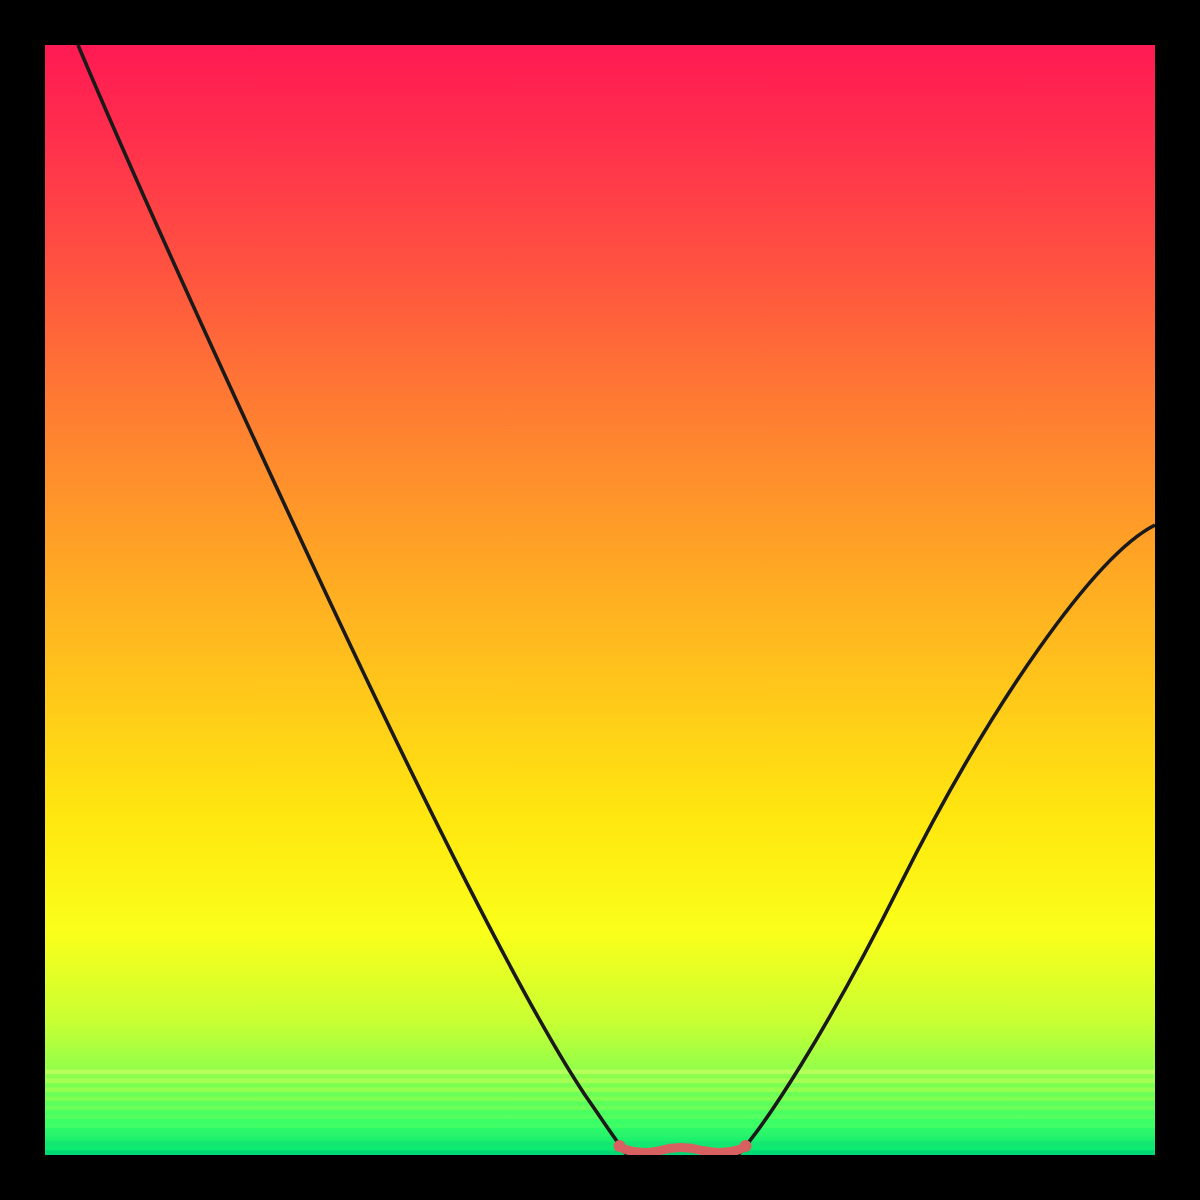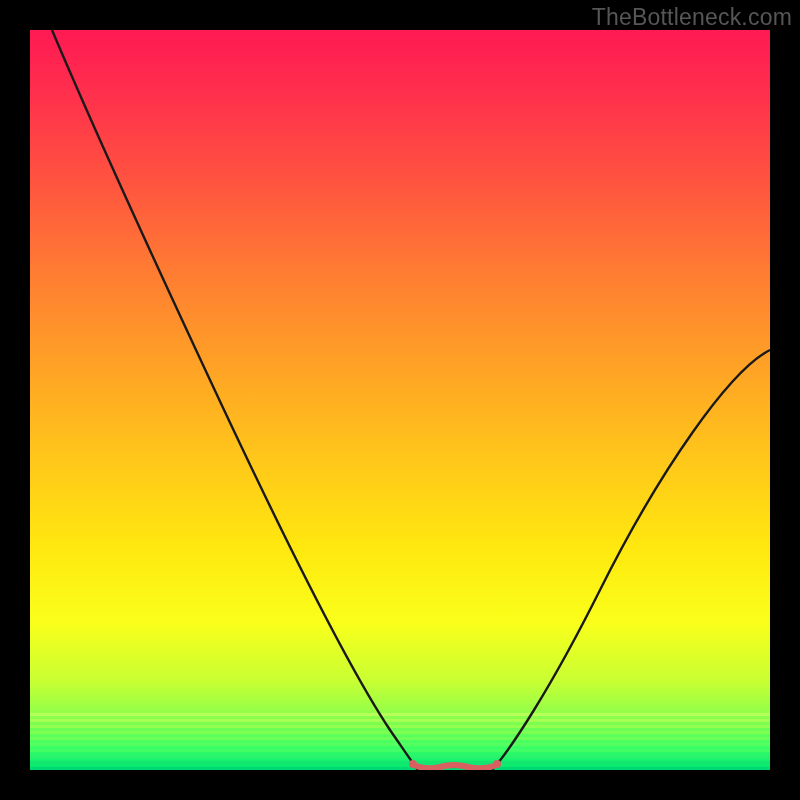--- a/index.html
+++ b/index.html
@@ -65,21 +65,20 @@
     width: 740px;
     height: 740px;
     overflow: visible;
   }
 </style>
 </head>
 <body>
 
 <div class="frame">
 
-  <div class="watermark">TheBottleneck.com</div>
 
   <div class="plot-area">
 
     <div class="gradient"></div>
 
     <div>
       <div class="band" style="bottom:54px;background:rgba(255,255,120,0.35);"></div>
       <div class="band" style="bottom:48px;background:rgba(230,255,90,0.35);"></div>
       <div class="band" style="bottom:42px;background:rgba(200,255,70,0.40);"></div>
       <div class="band" style="bottom:36px;background:rgba(170,255,70,0.40);"></div>

